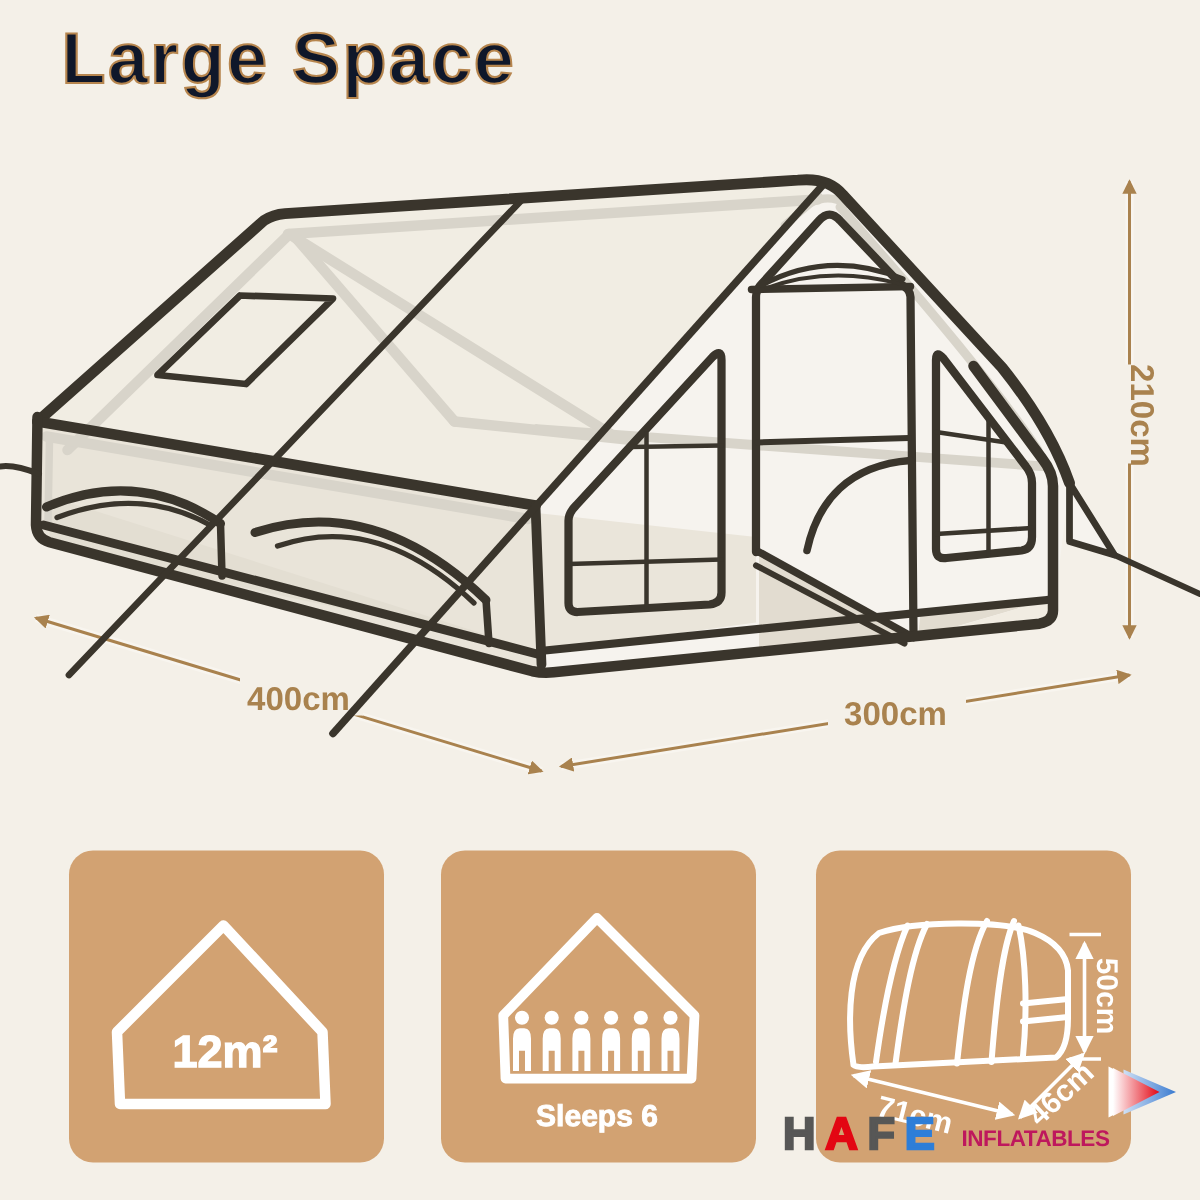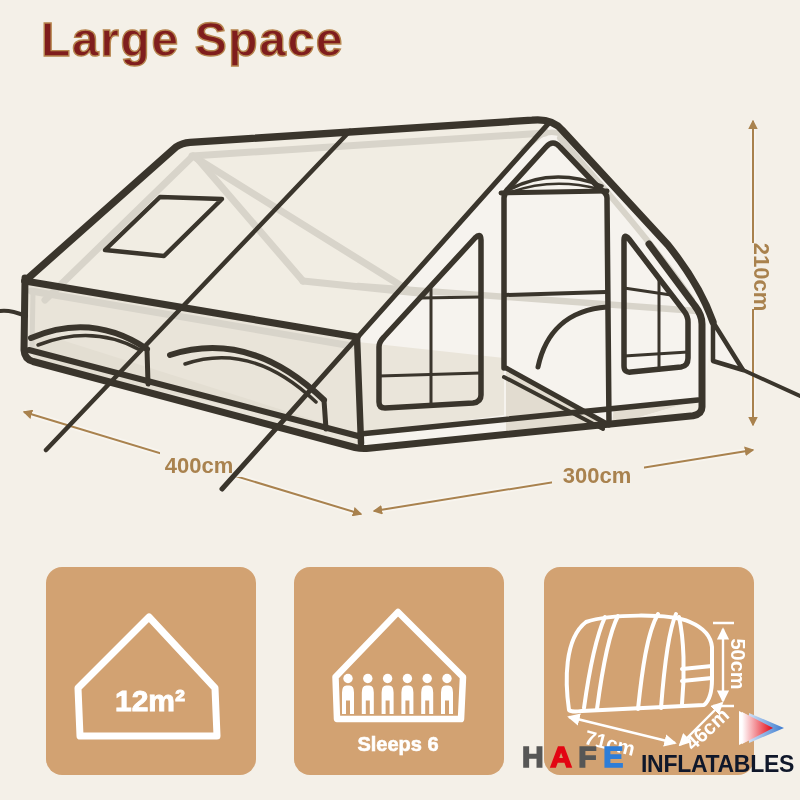--- a/index.html
+++ b/index.html
@@ -3,21 +3,21 @@
 <meta charset="utf-8">
 <style>
   html,body{margin:0;padding:0;}
   body{width:800px;height:800px;background:#f4f0e8;overflow:hidden;position:relative;
        font-family:"Liberation Sans", sans-serif;}
   .abs{position:absolute;}
 </style>
 </head>
 <body>
 
-<div class="abs" style="left:41px;top:12px;font-size:48px;font-weight:bold;color:#7f1d1d;letter-spacing:1.6px;-webkit-text-stroke:1.4px #b6854e;">Large Space</div>
+<div class="abs" style="left:41px;top:12px;font-size:48px;font-weight:bold;color:#0f172a;letter-spacing:1.6px;-webkit-text-stroke:1.4px #b6854e;">Large Space</div>
 
 <svg class="abs" style="left:0;top:0;" width="800" height="800" viewBox="0 0 800 800">
   <defs>
     <marker id="ah" viewBox="0 0 10 10" refX="8.5" refY="5" markerWidth="4.8" markerHeight="4.8" orient="auto-start-reverse">
       <path d="M0,0 L10,5 L0,10 Z" fill="#a9824e"></path>
     </marker>
   </defs>
 
   <path d="M25,281 L182,143 L552,118 L357,337 Z" fill="#f1ede3"></path>
 
@@ -219,21 +219,21 @@
   <path d="M136,178 L178,136" stroke="#ffffff" stroke-width="2.4" fill="none" marker-start="url(#ahw)" marker-end="url(#ahw)"></path>
   <text x="163" y="169" font-size="20" font-weight="bold" fill="#ffffff" text-anchor="middle" transform="rotate(-43,163,162)">46cm</text>
 
   <path d="M179,62 L179,134" stroke="#ffffff" stroke-width="2.4" fill="none" marker-start="url(#ahw)" marker-end="url(#ahw)"></path>
   <path d="M169,56 L190,56 M169,139 L190,139" stroke="#ffffff" stroke-width="2.4"></path>
   <text x="187" y="97" font-size="20" font-weight="bold" fill="#ffffff" text-anchor="middle" transform="rotate(90,187,97)">50cm</text>
 </svg>
 
 <div class="abs" style="left:522px;top:740px;font-size:30px;font-weight:bold;letter-spacing:6.5px;-webkit-text-stroke:1.6px;"><span style="color:#575756;-webkit-text-stroke-color:#575756;">H</span><span style="color:#e30613;-webkit-text-stroke-color:#e30613;">A</span><span style="color:#575756;-webkit-text-stroke-color:#575756;">F</span><span style="color:#2e7ed8;-webkit-text-stroke-color:#2e7ed8;">E</span></div>
 
-<div class="abs" style="left:641px;top:751px;font-size:23px;font-weight:bold;color:#0f172a;letter-spacing:-0.3px;">INFLATABLES</div>
+<div class="abs" style="left:641px;top:751px;font-size:15px;font-weight:bold;color:#be185d;letter-spacing:-0.3px;">INFLATABLES</div>
 
 <svg class="abs" style="left:735px;top:710px;" width="60" height="36" viewBox="0 0 60 36">
   <defs>
     <linearGradient id="gradB" x1="0" y1="0" x2="1" y2="0">
       <stop offset="0" stop-color="#cfe0f5"></stop>
       <stop offset="1" stop-color="#3a7bd0"></stop>
     </linearGradient>
     <linearGradient id="gradR" x1="0" y1="0" x2="1" y2="0">
       <stop offset="0" stop-color="#ffffff"></stop>
       <stop offset="1" stop-color="#e30613"></stop>

